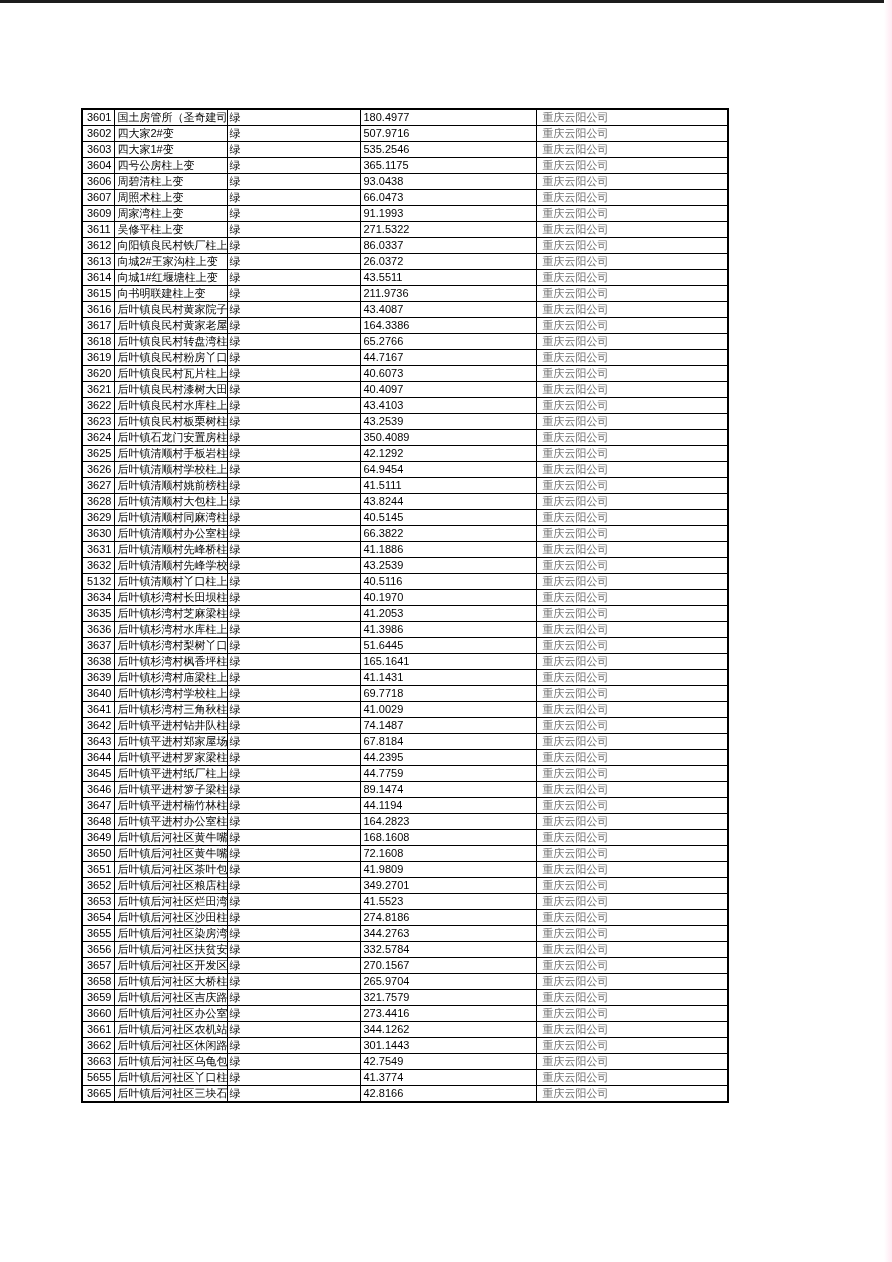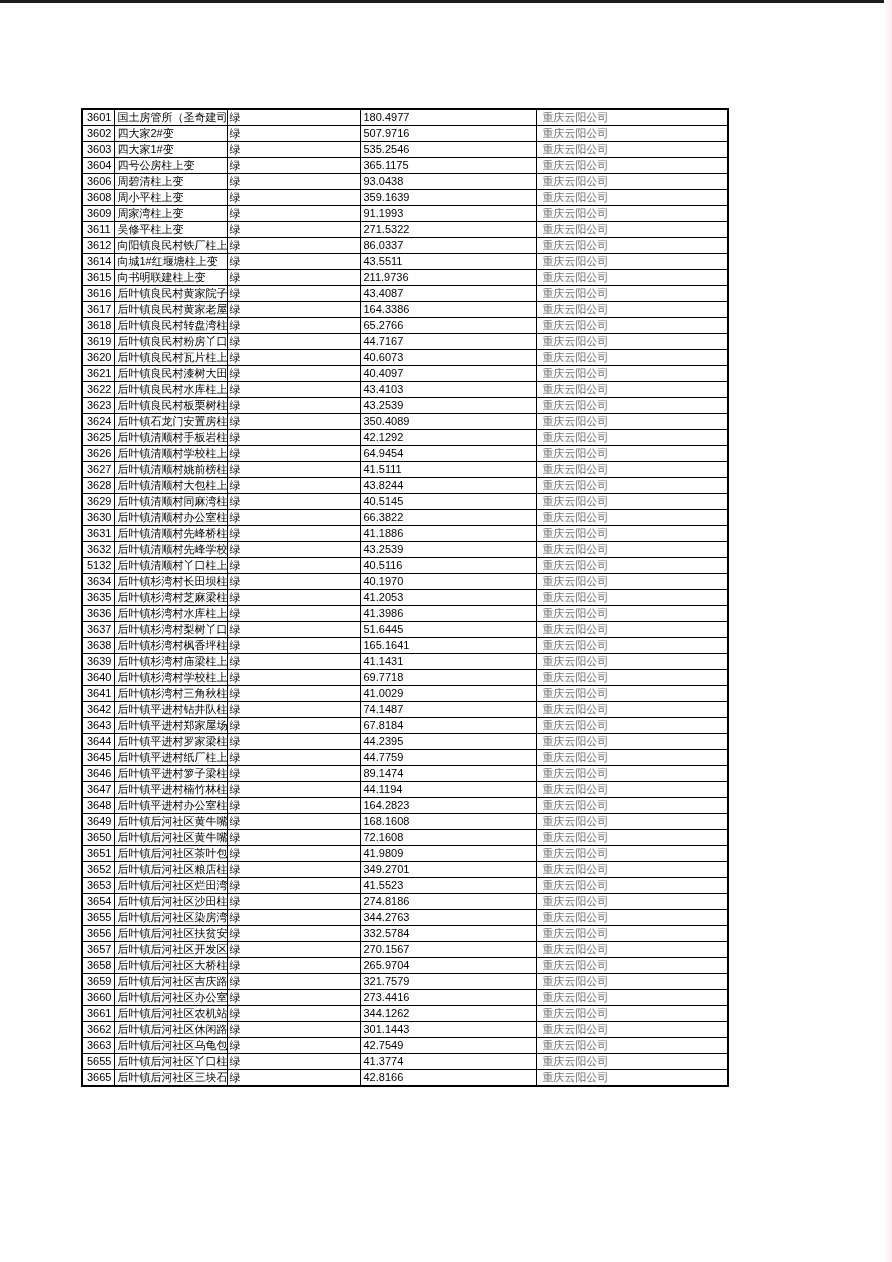--- a/index.html
+++ b/index.html
@@ -96,24 +96,24 @@
         <td class="c4">重庆云阳公司</td>
       </tr>
       <tr>
         <td class="c0">3606</td>
         <td class="c1">周碧清柱上变</td>
         <td class="c2">绿</td>
         <td class="c3">93.0438</td>
         <td class="c4">重庆云阳公司</td>
       </tr>
       <tr>
-        <td class="c0">3608</td>
-        <td class="c1">周小平柱上变</td>
-        <td class="c2">绿</td>
-        <td class="c3">359.1639</td>
+        <td class="c0">3607</td>
+        <td class="c1">周照术柱上变</td>
+        <td class="c2">绿</td>
+        <td class="c3">66.0473</td>
         <td class="c4">重庆云阳公司</td>
       </tr>
       <tr>
         <td class="c0">3609</td>
         <td class="c1">周家湾柱上变</td>
         <td class="c2">绿</td>
         <td class="c3">91.1993</td>
         <td class="c4">重庆云阳公司</td>
       </tr>
       <tr>
@@ -121,20 +121,27 @@
         <td class="c1">吴修平柱上变</td>
         <td class="c2">绿</td>
         <td class="c3">271.5322</td>
         <td class="c4">重庆云阳公司</td>
       </tr>
       <tr>
         <td class="c0">3612</td>
         <td class="c1">向阳镇良民村铁厂柱上变</td>
         <td class="c2">绿</td>
         <td class="c3">86.0337</td>
+        <td class="c4">重庆云阳公司</td>
+      </tr>
+      <tr>
+        <td class="c0">3613</td>
+        <td class="c1">向城2#王家沟柱上变</td>
+        <td class="c2">绿</td>
+        <td class="c3">26.0372</td>
         <td class="c4">重庆云阳公司</td>
       </tr>
       <tr>
         <td class="c0">3614</td>
         <td class="c1">向城1#红堰塘柱上变</td>
         <td class="c2">绿</td>
         <td class="c3">43.5511</td>
         <td class="c4">重庆云阳公司</td>
       </tr>
       <tr>

